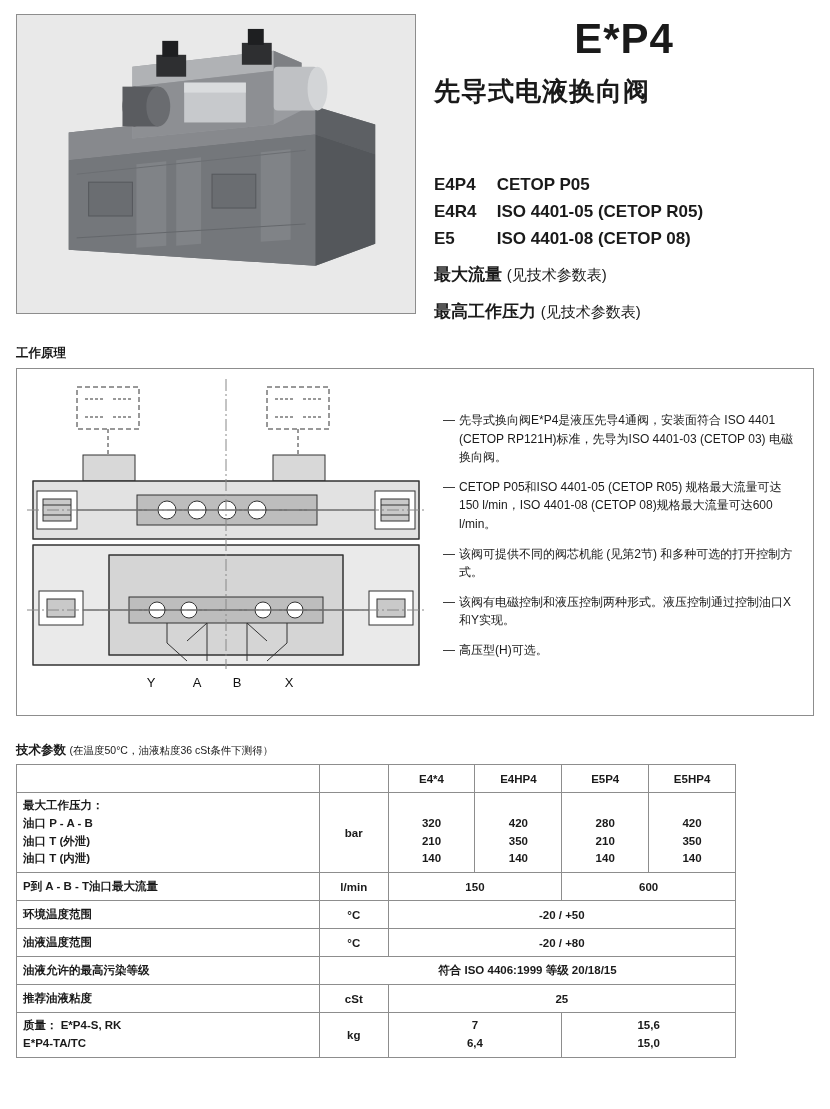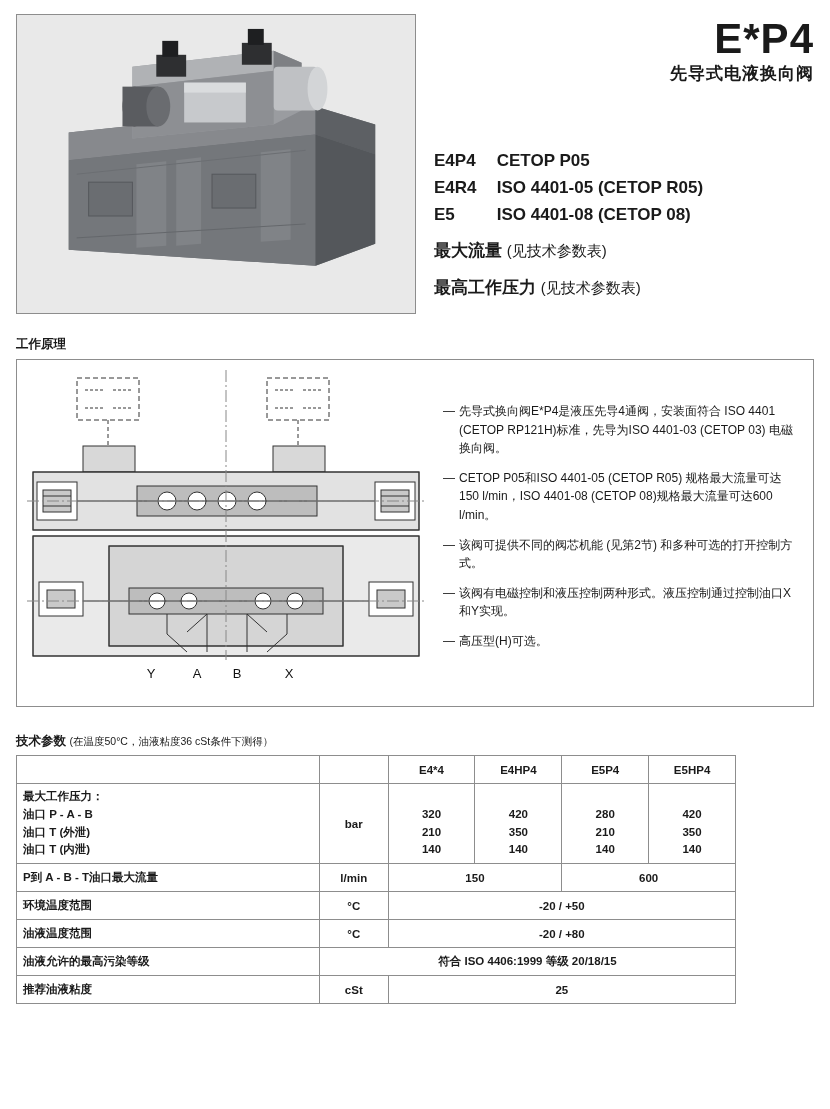--- a/index.html
+++ b/index.html
@@ -21,32 +21,32 @@
     width: 400px; height: 300px;
     border: 1px solid #8d8d8d;
     background: #e9e9e9;
     position: relative;
     overflow: hidden;
     flex: 0 0 auto;
   }
   .valve-art { position: absolute; inset: 0; }
   .header-right { flex: 1 1 auto; padding-left: 18px; position: relative; }
   .brand-title {
-    text-align: right;
+    text-align: center;
     font-size: 42px;
     font-weight: bold;
     letter-spacing: 1px;
     line-height: 1;
     margin-top: 4px;
   }
   .brand-sub {
-    text-align: right;
-    font-size: 17px;
+    text-align: left;
+    font-size: 26px;
     font-weight: bold;
-    margin-top: 2px;
+    margin-top: 14px;
     letter-spacing: 1px;
   }
   .model-list { margin-top: 66px; }
   .model-line { font-size: 17px; margin-bottom: 7px; white-space: nowrap; }
   .model-line .code { font-weight: bold; display: inline-block; width: 58px; }
   .model-line .std { font-weight: bold; }
   .model-line .paren { font-weight: bold; margin-top: 44px; }
   .spec-line { font-size: 17px; font-weight: bold; margin-top: 14px; }
   .spec-line .note { font-weight: normal; font-size: 15px; }
 
@@ -344,16 +344,31 @@
         <td class="col-desc">油液允许的最高污染等级</td>
         <td class="col-v" colspan="5">符合 ISO 4406:1999 等级 20/18/15</td>
       </tr>
 
       <tr class="row-h">
         <td class="col-desc">推荐油液粘度</td>
         <td class="col-unit">cSt</td>
         <td class="col-v" colspan="4">25</td>
       </tr>
 
+      <tr>
+        <td class="col-desc lh">
+          <div>质量：    E*P4-S, RK</div>
+          <div>             E*P4-TA/TC</div>
+        </td>
+        <td class="col-unit">kg</td>
+        <td class="col-v lh" colspan="2">
+          <div>7</div>
+          <div>6,4</div>
+        </td>
+        <td class="col-v lh" colspan="2">
+          <div>15,6</div>
+          <div>15,0</div>
+        </td>
+      </tr>
     </tbody>
   </table>
 
 </div>
 
 </body></html>

